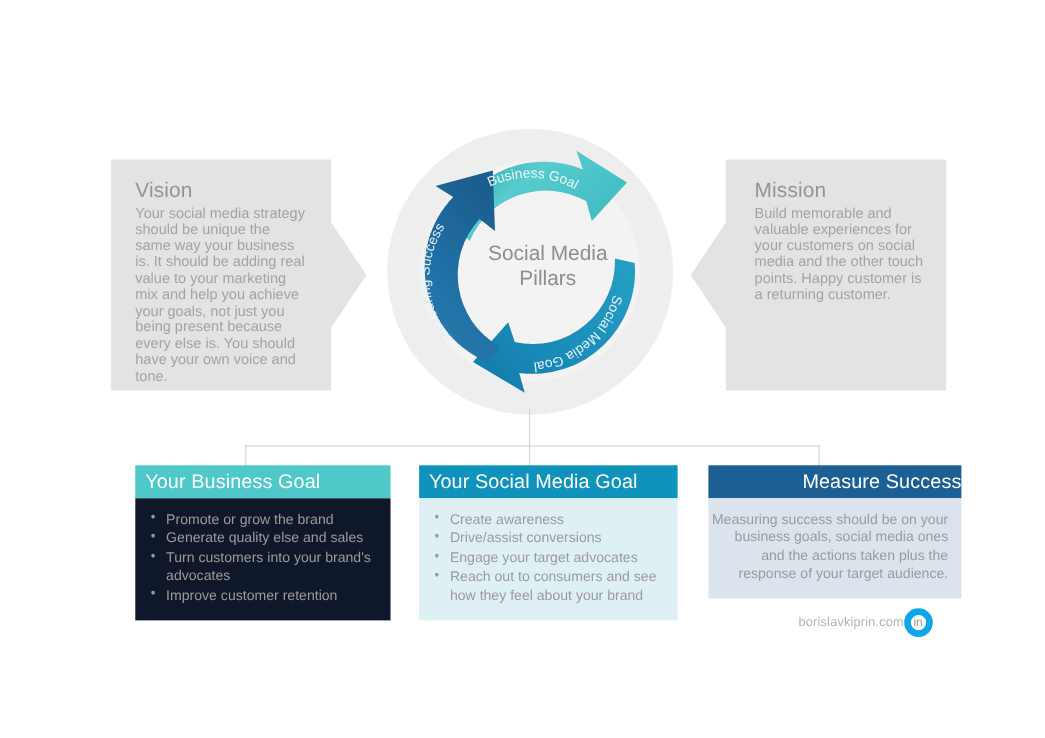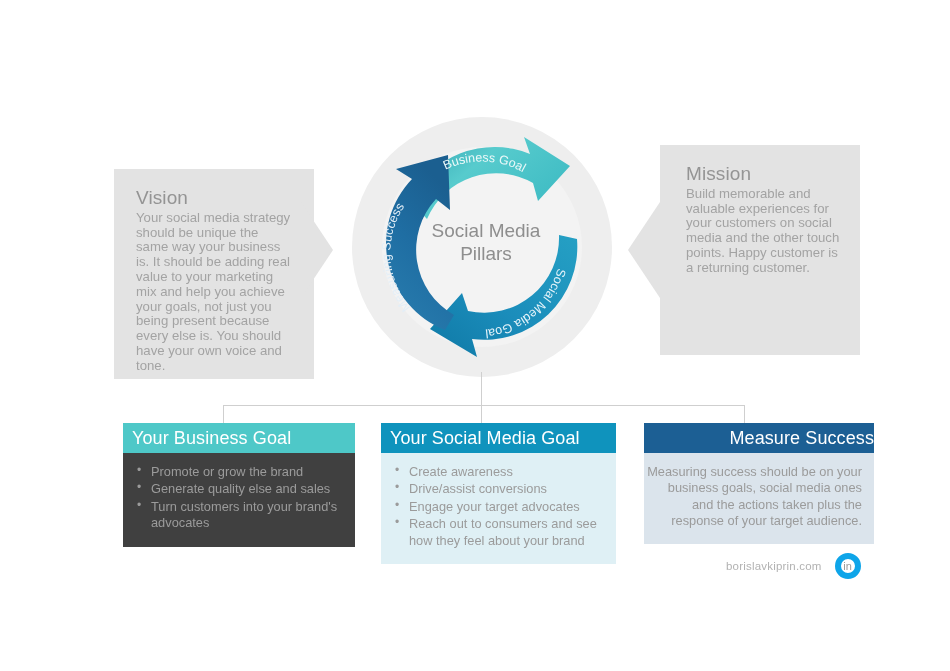--- a/index.html
+++ b/index.html
@@ -18,21 +18,21 @@
 
   
   .side-panel {
     position: absolute;
     width: 200px;
     height: 210px;
     background: #e3e3e3;
     box-sizing: border-box;
     padding: 18px 20px 10px 22px;
   }
-  .side-panel.left  { left: 114px; top: 145px; margin-top: 24px; }
+  .side-panel.left  { left: 101px; top: 145px; }
   .side-panel.right { left: 660px; top: 145px; padding-left: 26px; }
 
   .side-panel .title {
     font-size: 19px;
     color: #949494;
     font-weight: 400;
     line-height: 1.15;
     margin-bottom: 2px;
     letter-spacing: .1px;
   }
@@ -81,21 +81,21 @@
   }
   .circle-inner {
     position: absolute;
     left: 30px; top: 30px;
     width: 200px; height: 200px;
     border-radius: 50%;
     background: #f3f3f3;
   }
   .center-label {
     position: absolute;
-    left: 4px;
+    left: 16px;
     top: 103px;
     width: 260px;
     text-align: center;
     font-size: 19px;
     color: #8e8e8e;
     line-height: 1.2;
     pointer-events: none;
   }
   .cycle-svg {
     position: absolute;
@@ -138,21 +138,21 @@
   .card.c3 .head { background: #1c5f94; }
 
   .card .body {
     padding: 11px 10px 14px 8px;
     font-size: 12.8px;
     color: #9b9b9b;
     line-height: 1.28;
     min-height: 78px;
     box-sizing: border-box;
   }
-  .card.c1 .body { background: #404040; }
+  .card.c1 .body { background: #0f172a; }
   .card.c2 .body { background: #dff0f5; }
   .card.c3 .body { background: #dbe4ec; padding-left: 0; padding-right: 12px; }
 
   .card ul {
     margin: 0;
     padding: 0;
     list-style: none;
   }
   .card li {
     position: relative;
@@ -169,21 +169,21 @@
   }
   .card .para { margin: 0; }
 
   
   .footer {
     position: absolute;
     left: 726px;
     top: 553px;
     display: flex;
     align-items: center;
-    gap: 13px;
+    gap: 0;
   }
   .footer .site {
     font-size: 11.5px;
     color: #b2b2b2;
     letter-spacing: .2px;
   }
   .li-badge {
     width: 26px;
     height: 26px;
     border-radius: 50%;
@@ -294,20 +294,21 @@
 <div class="conn conn-d-m"></div>
 <div class="conn conn-d-r"></div>
 
 <div class="card c1">
   <div class="head">Your Business Goal</div>
   <div class="body">
     <ul>
       <li>Promote or grow the brand</li>
       <li>Generate quality else and sales</li>
       <li>Turn customers into your brand's advocates</li>
+      <li>Improve customer retention</li>
     </ul>
   </div>
 </div>
 
 <div class="card c2">
   <div class="head">Your Social Media Goal</div>
   <div class="body">
     <ul>
       <li>Create awareness</li>
       <li>Drive/assist conversions</li>

